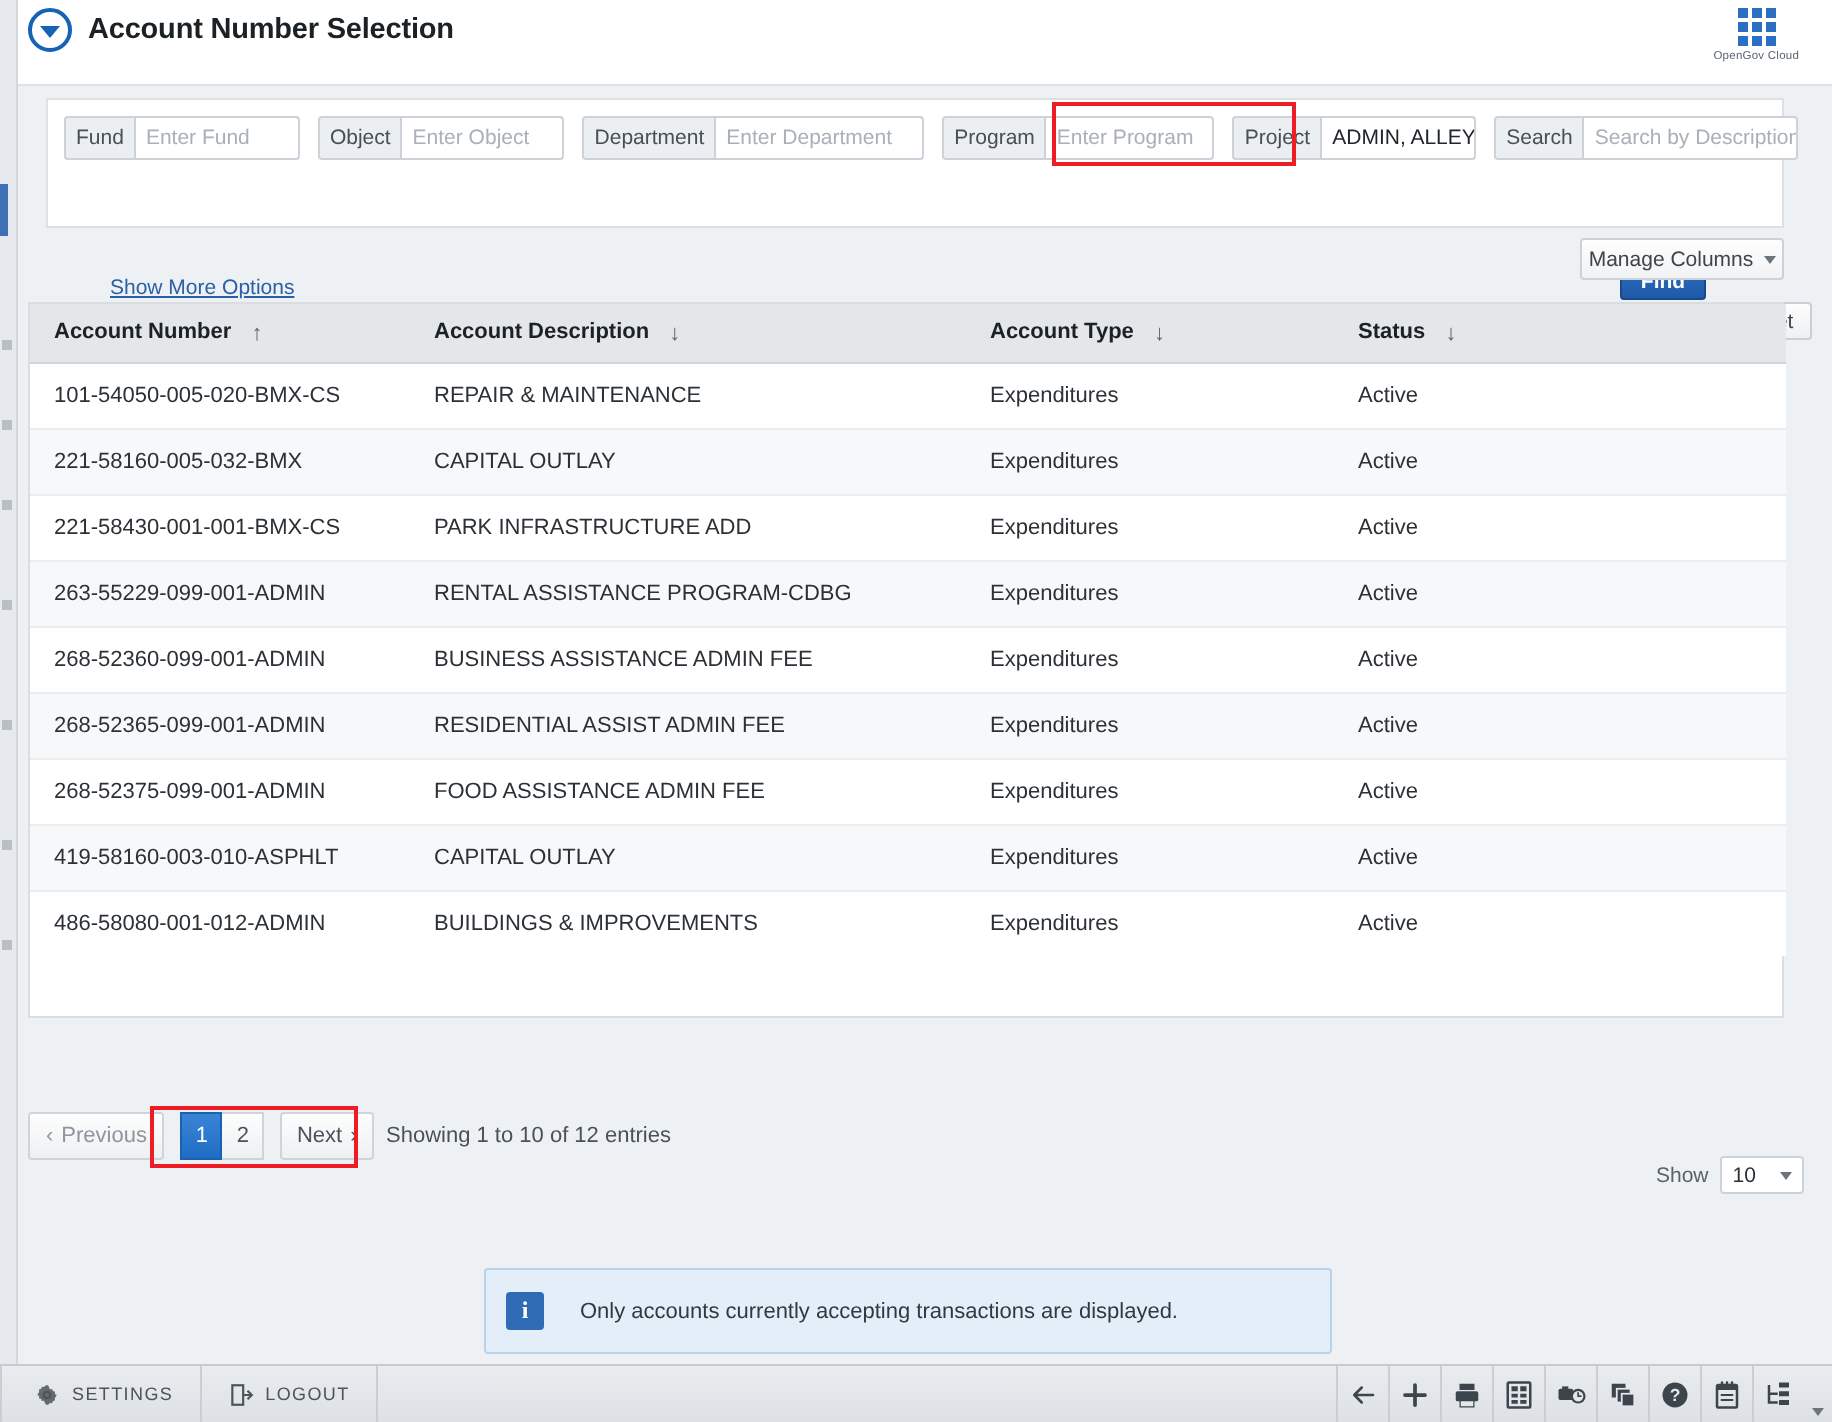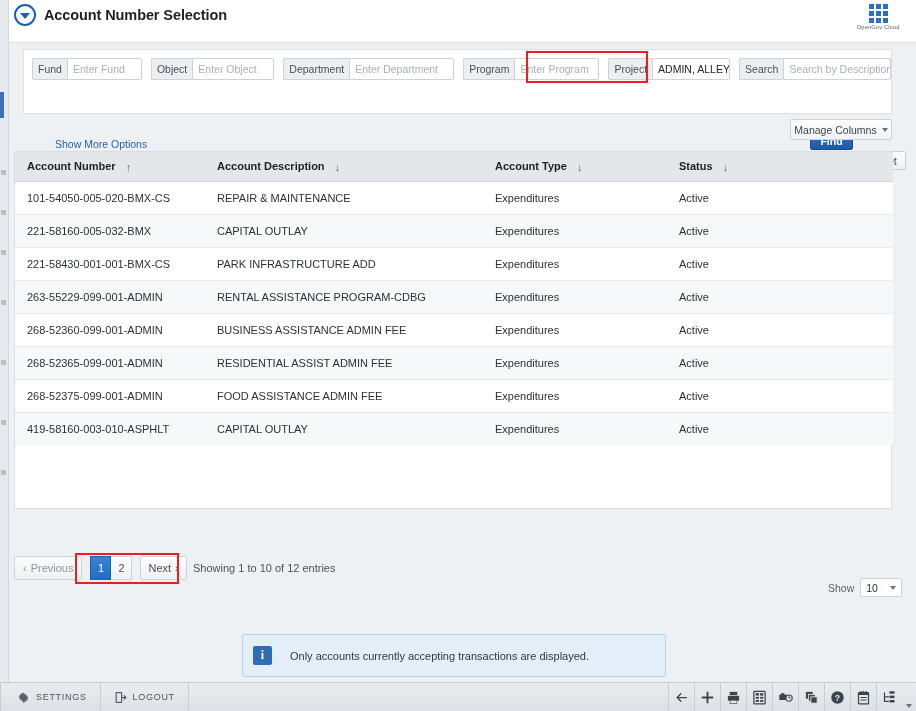--- a/index.html
+++ b/index.html
@@ -115,38 +115,39 @@
     background: #fff;
     height: 22px; line-height: 21px;
     font-size: 10.5px;
     color: #a9b0b7;
     padding: 0 5px;
     border-radius: 0 2px 2px 0;
     overflow: hidden; white-space: nowrap;
     font-family: "Liberation Sans", sans-serif;
   }
   .fgroup .inp.filled { color: #21262b; }
-  .w-fund   { width: 75px; }
+  .w-fund   { width: 83px; }
   .w-object { width: 82px; }
   .w-dept   { width: 105px; }
   .w-prog   { width: 85px; }
   .w-proj   { width: 78px; }
   .w-search { width: 108px; }
 
   .highlight-box {
     position: absolute;
     border: 2px solid #ee1c24;
     pointer-events: none;
   }
   #hl-project { left: 526px; top: 51px; width: 122px; height: 32px; }
   #hl-pager   { left: 75px;  top: 553px; width: 104px; height: 31px; }
 
   .show-more {
     position: absolute; left: 31px; top: 88px;
     font-size: 10.5px; color: #2b5fa8;
+    text-decoration: underline;
     cursor: pointer;
   }
   .find-btn {
     position: absolute; left: 786px; top: 81px;
     width: 43px; height: 19px;
     background: linear-gradient(#2f6fc0, #1f5aa8);
     border: 1px solid #17498b;
     border-radius: 2px;
     color: #fff; font-size: 10.5px; font-weight: bold;
     display: flex; align-items: center; justify-content: center;
@@ -490,20 +491,26 @@
             <td class="col-desc">FOOD ASSISTANCE ADMIN FEE</td>
             <td class="col-type">Expenditures</td>
             <td class="col-stat">Active</td>
           </tr>
           <tr>
             <td class="col-num">419-58160-003-010-ASPHLT</td>
             <td class="col-desc">CAPITAL OUTLAY</td>
             <td class="col-type">Expenditures</td>
             <td class="col-stat">Active</td>
           </tr>
+          <tr>
+            <td class="col-num">486-58080-001-012-ADMIN</td>
+            <td class="col-desc">BUILDINGS &amp; IMPROVEMENTS</td>
+            <td class="col-type">Expenditures</td>
+            <td class="col-stat">Active</td>
+          </tr>
         </tbody>
     </table>
   </div>
 
   <div class="pager">
     <span class="pg-btn">
       <span style="margin-right:4px;">‹</span>
       <span>Previous</span>
     </span>
     <span class="pg-group">

